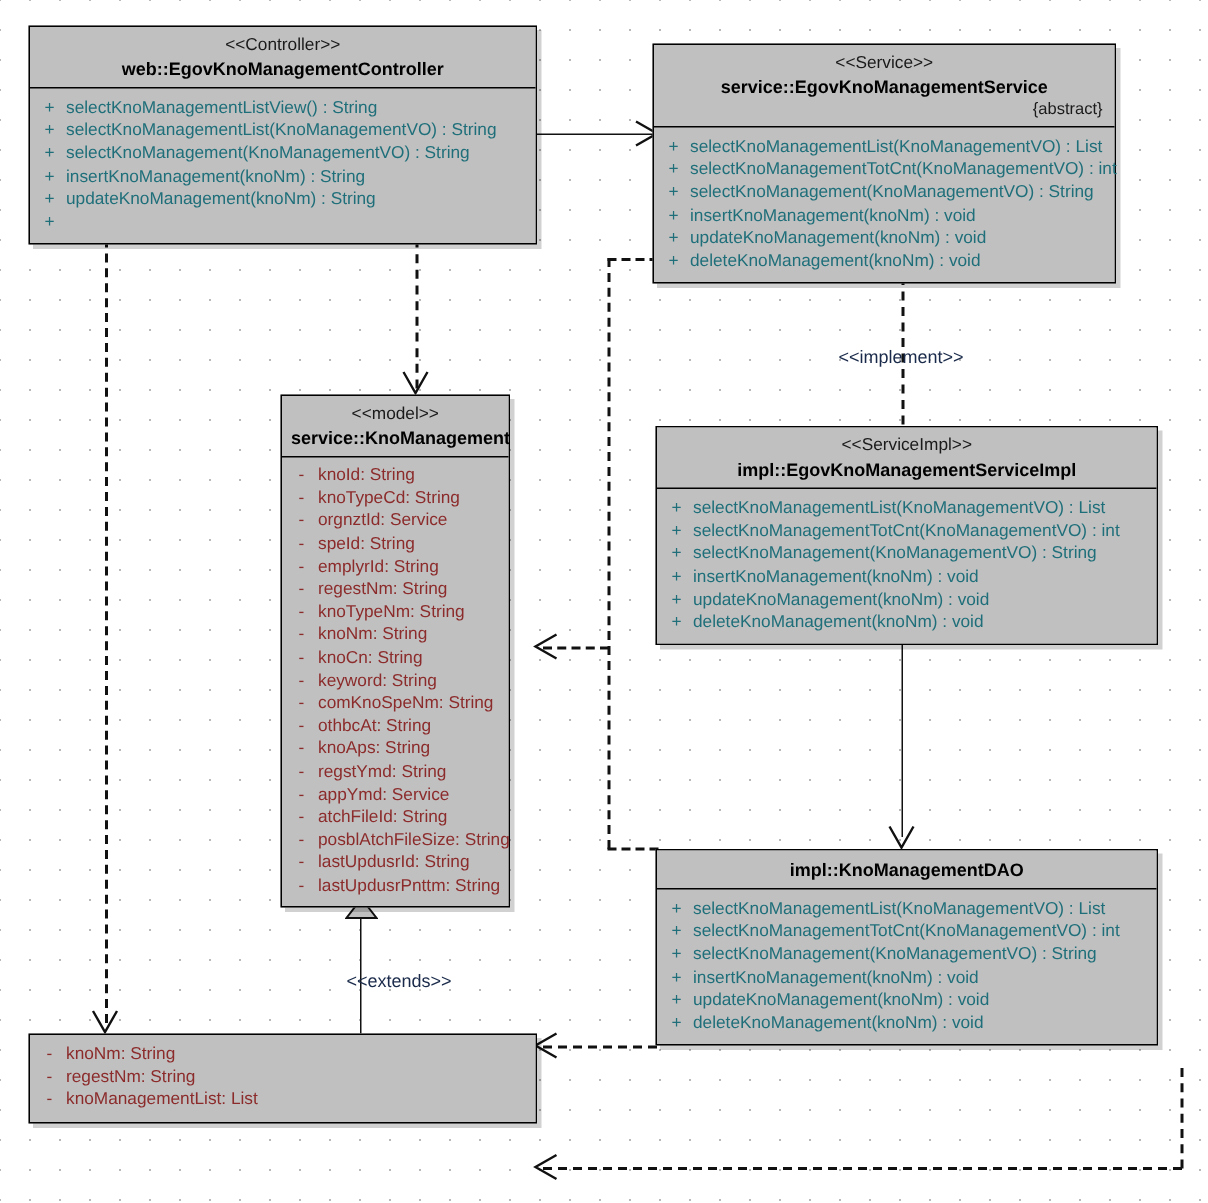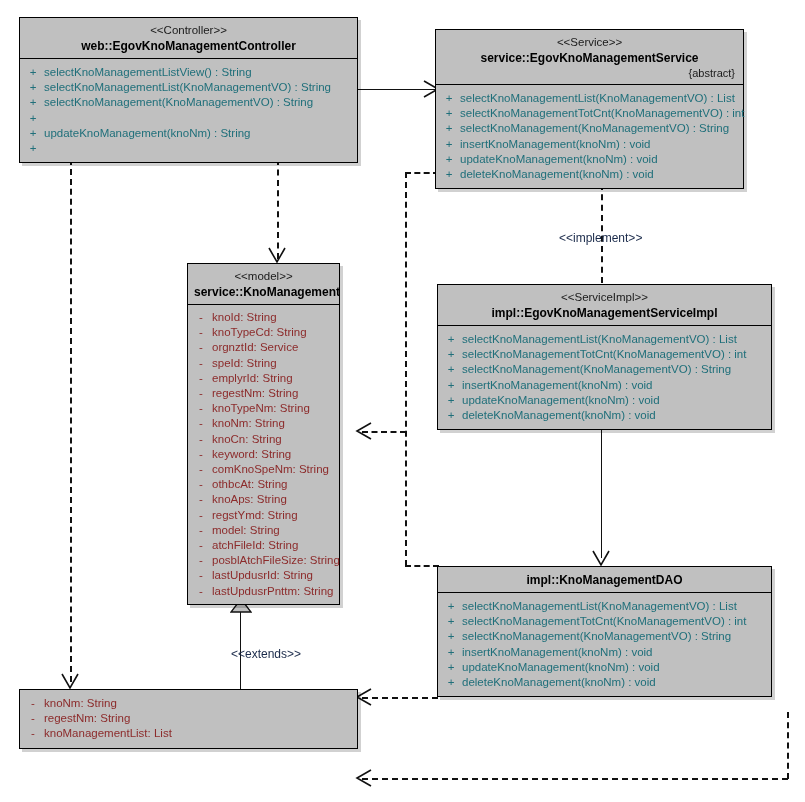--- a/index.html
+++ b/index.html
@@ -187,20 +187,21 @@
       <div class="member">
         <span class="vis vis-pub">+</span>
         <span class="mtext-op">selectKnoManagementList(KnoManagementVO) : String</span>
       </div>
       <div class="member">
         <span class="vis vis-pub">+</span>
         <span class="mtext-op">selectKnoManagement(KnoManagementVO) : String</span>
       </div>
       <div class="member">
         <span class="vis vis-pub">+</span>
+        <span class="mtext-op">insertKnoManagement(knoNm) : String</span>
       </div>
       <div class="member">
         <span class="vis vis-pub">+</span>
         <span class="mtext-op">updateKnoManagement(knoNm) : String</span>
       </div>
       <div class="member">
         <span class="vis vis-pub">+</span>
       </div>
     </div>
   </div>
@@ -296,21 +297,21 @@
       <div class="member">
         <span class="vis vis-priv">-</span>
         <span class="mtext-attr">knoAps:  String</span>
       </div>
       <div class="member">
         <span class="vis vis-priv">-</span>
         <span class="mtext-attr">regstYmd:  String</span>
       </div>
       <div class="member">
         <span class="vis vis-priv">-</span>
-        <span class="mtext-attr">model:  String</span>
+        <span class="mtext-attr">appYmd:  Service</span>
       </div>
       <div class="member">
         <span class="vis vis-priv">-</span>
         <span class="mtext-attr">atchFileId:  String</span>
       </div>
       <div class="member">
         <span class="vis vis-priv">-</span>
         <span class="mtext-attr">posblAtchFileSize:  String</span>
       </div>
       <div class="member">

